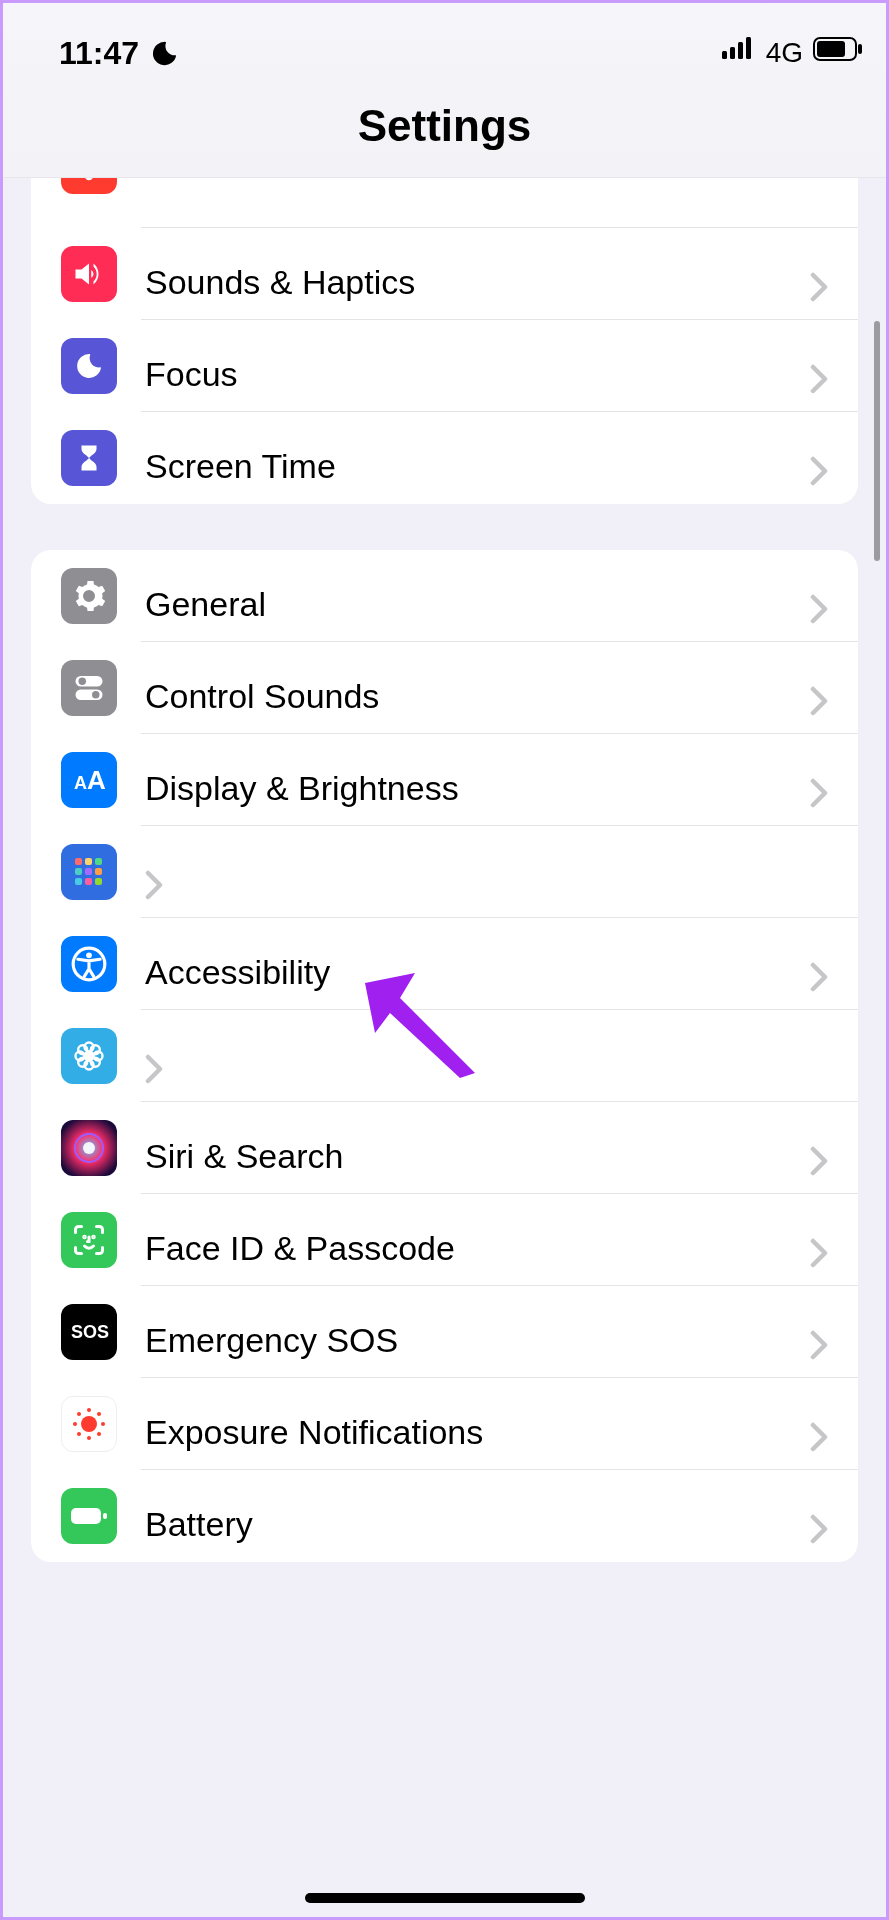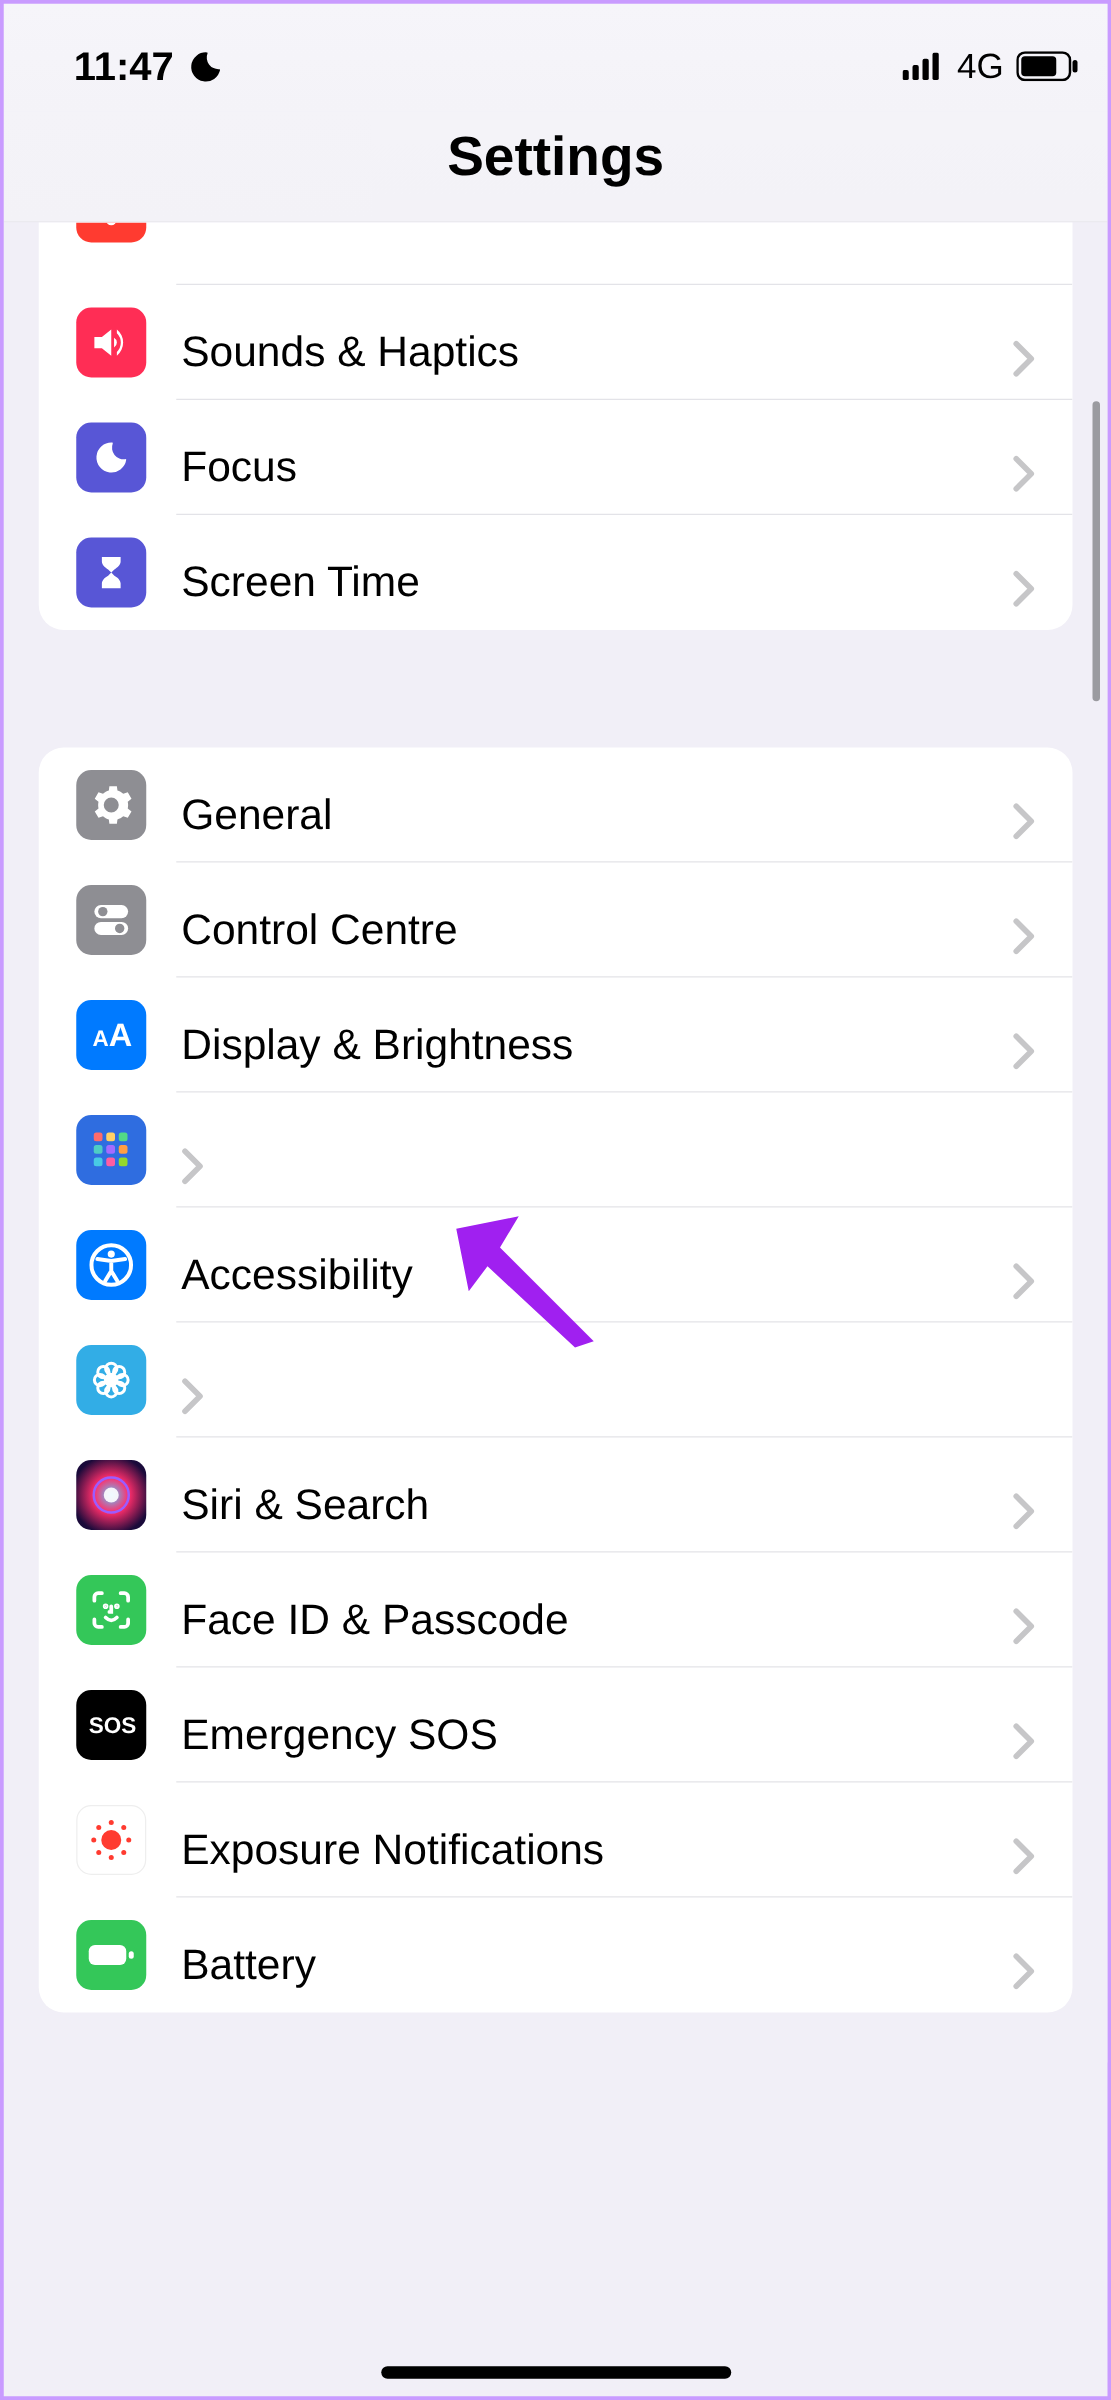--- a/index.html
+++ b/index.html
@@ -22,40 +22,40 @@
     justify-content: space-between;
     align-items: center;
     padding: 24px 23px 10px 56px;
     height: 86px;
     font-size: 32px;
     font-weight: 600;
     color: #000;
     background: linear-gradient(#f6f5fa, #f4f3f8);
   }
   .status-left { display: flex; align-items: center; gap: 12px; }
-  .status-right { display: flex; align-items: center; gap: 10px; }
+  .status-right { display: flex; gap: 10px; }
   .nav-title {
     text-align: center;
     font-size: 44px;
     font-weight: 600;
     padding: 12px 0 26px 0;
     background: linear-gradient(#f4f3f8, #f3f2f7);
     border-bottom: 1px solid rgba(0,0,0,0.05);
   }
   .scroll-area {
     background: #f1eff7;
     padding: 0 28px 40px 28px;
   }
   .group {
     background: #fff;
     border-radius: 20px;
     overflow: hidden;
   }
   .group.first { margin-top: 0; border-top-left-radius: 0; border-top-right-radius: 0; }
-  .group + .group { margin-top: 94px; }
+  .group + .group { margin-top: 46px; }
   .row {
     display: flex;
     align-items: flex-end;
     padding: 18px 24px 18px 30px;
     min-height: 90px;
     position: relative;
     cursor: pointer;
   }
   .row.cut-top { padding-top: 0; min-height: 50px; align-items:flex-start; overflow:hidden; }
   .row.cut-top .icon-box { margin-top: -40px; }
@@ -238,21 +238,21 @@
 
       <div class="row">
         <div class="icon-box c-gray">
           <svg width="36" height="36" viewBox="0 0 24 24" fill="#fff">
             <rect x="3" y="4" width="18" height="7" rx="3.5" fill="#fff"></rect>
               <circle cx="7.5" cy="7.5" r="2.5" fill="#8e8e93"></circle>
             <rect x="3" y="13" width="18" height="7" rx="3.5" fill="#fff"></rect>
               <circle cx="16.5" cy="16.5" r="2.5" fill="#8e8e93"></circle>
           </svg>
         </div>
-        <div class="label">Control Centre</div>
+        <div class="label">Control Sounds</div>
         <div class="chevron">
           <svg width="18" height="30" viewBox="0 0 12 20" fill="none" stroke="#c6c6c8" stroke-width="3" stroke-linecap="round" stroke-linejoin="round">
               <polyline points="2,2 10,10 2,18"></polyline>
             </svg>
         </div>
       </div>
 
       <div class="row">
         <div class="icon-box c-blue">
           <svg width="38" height="30" viewBox="0 0 38 30" fill="#fff">

